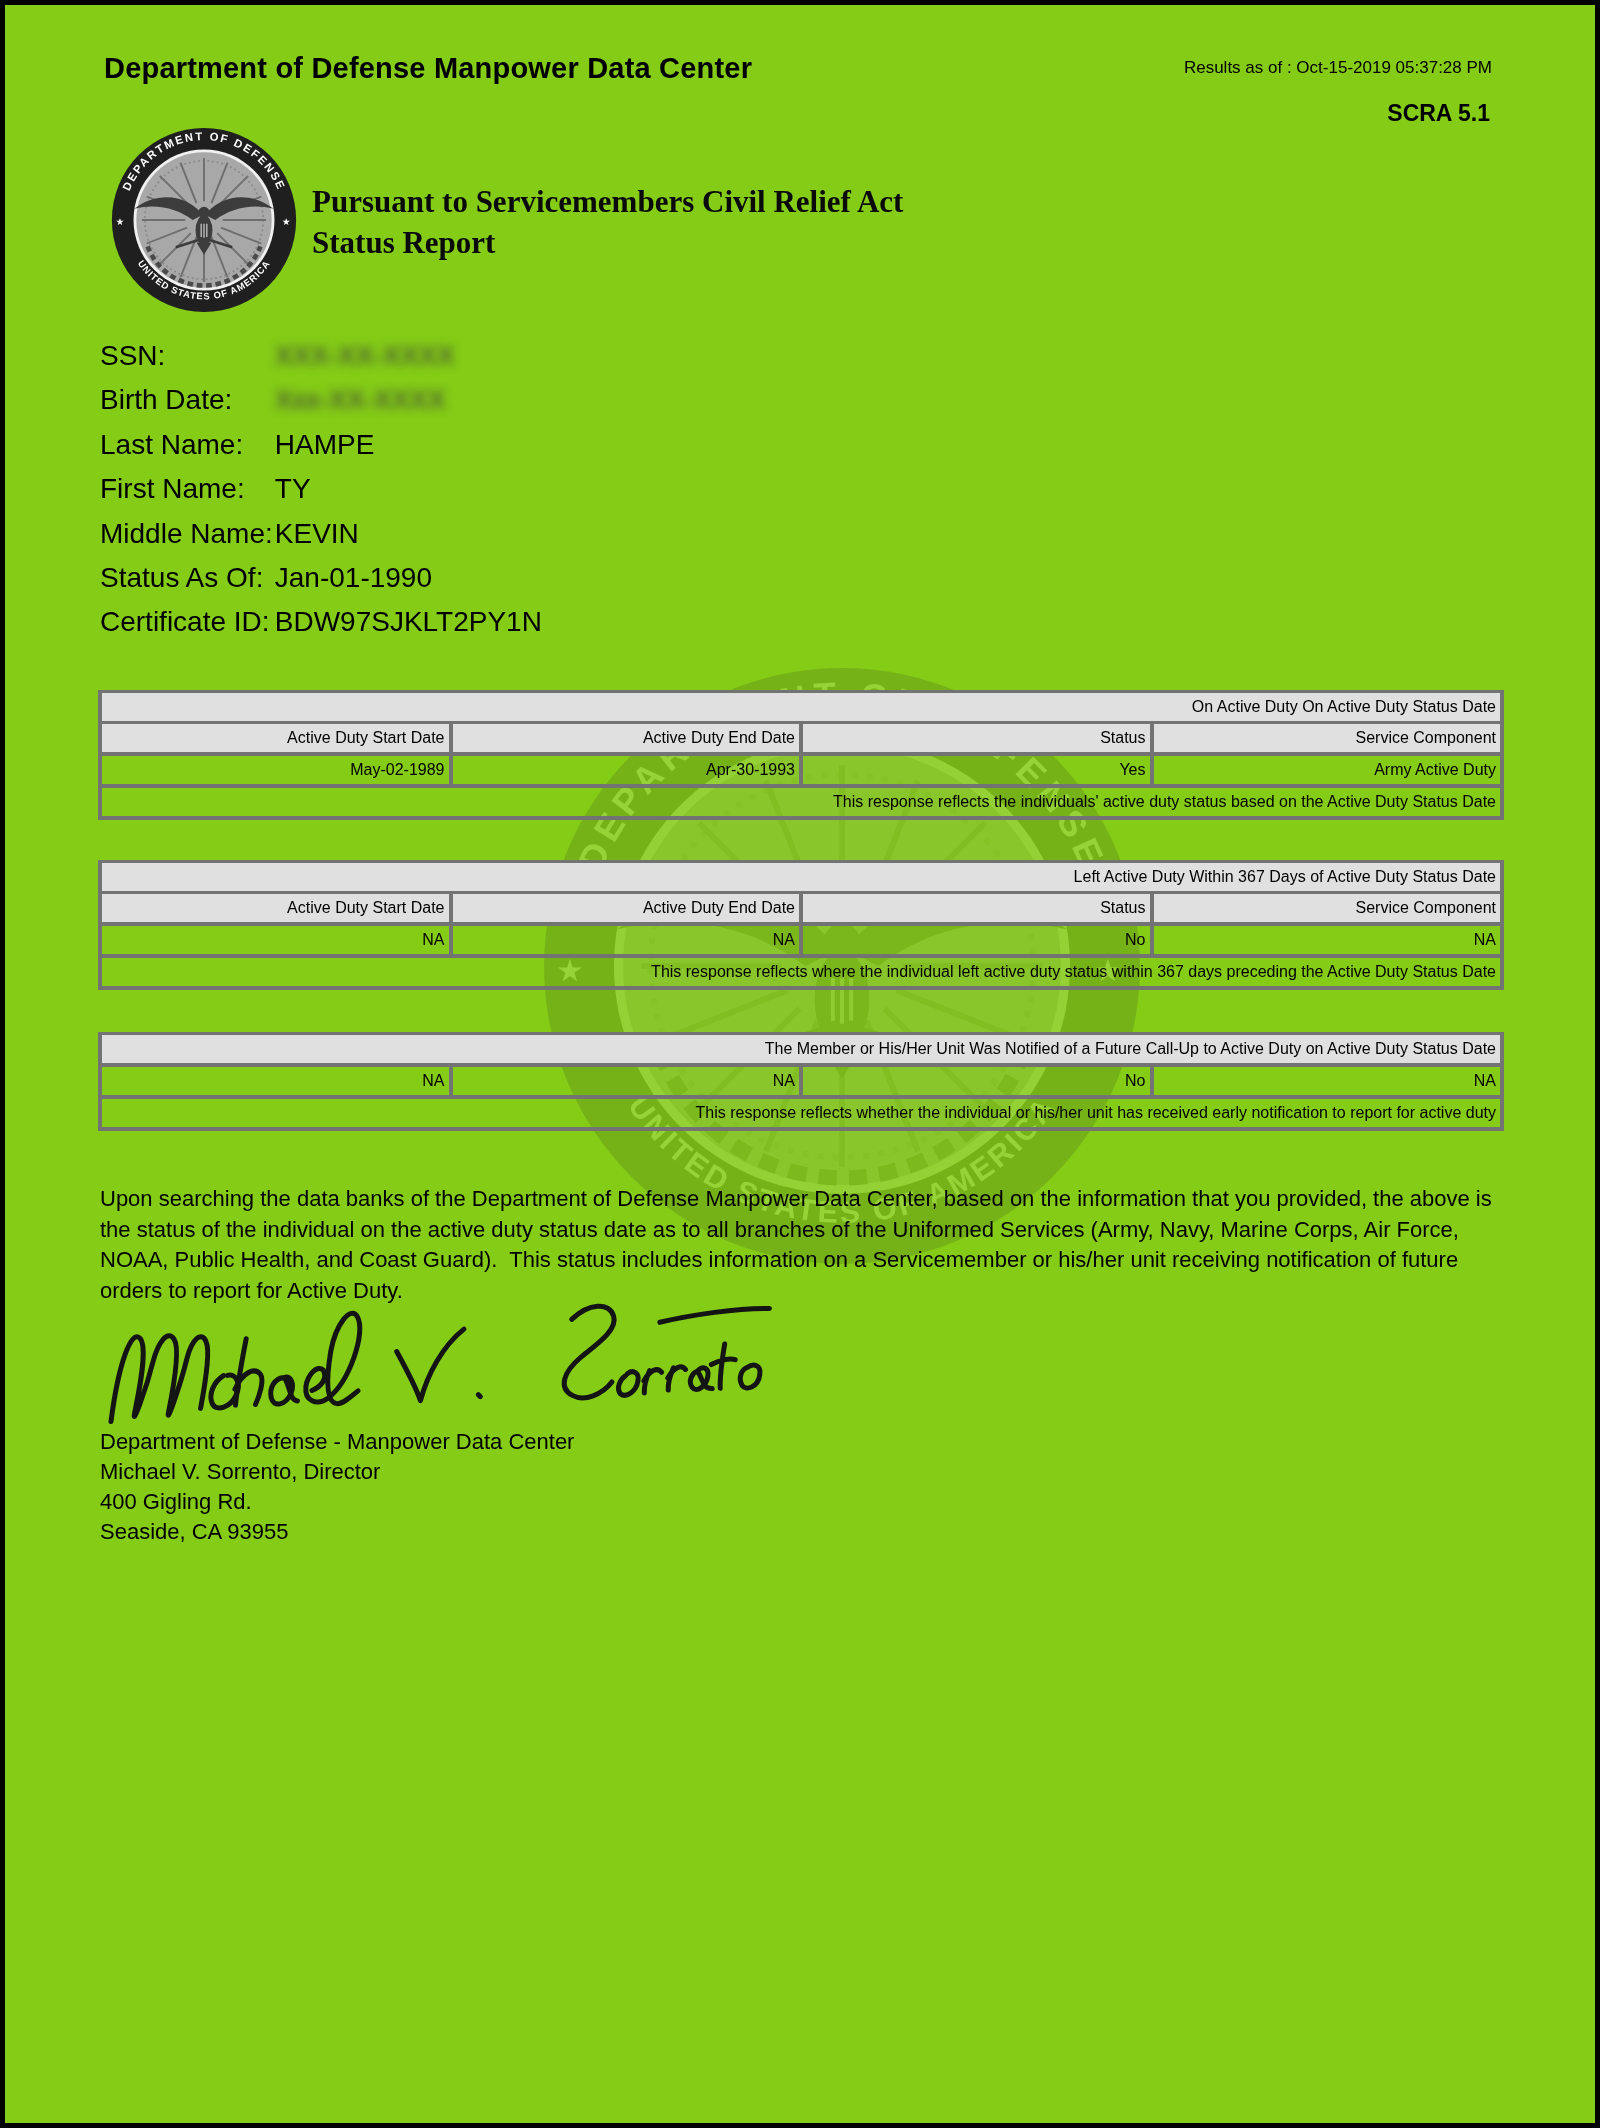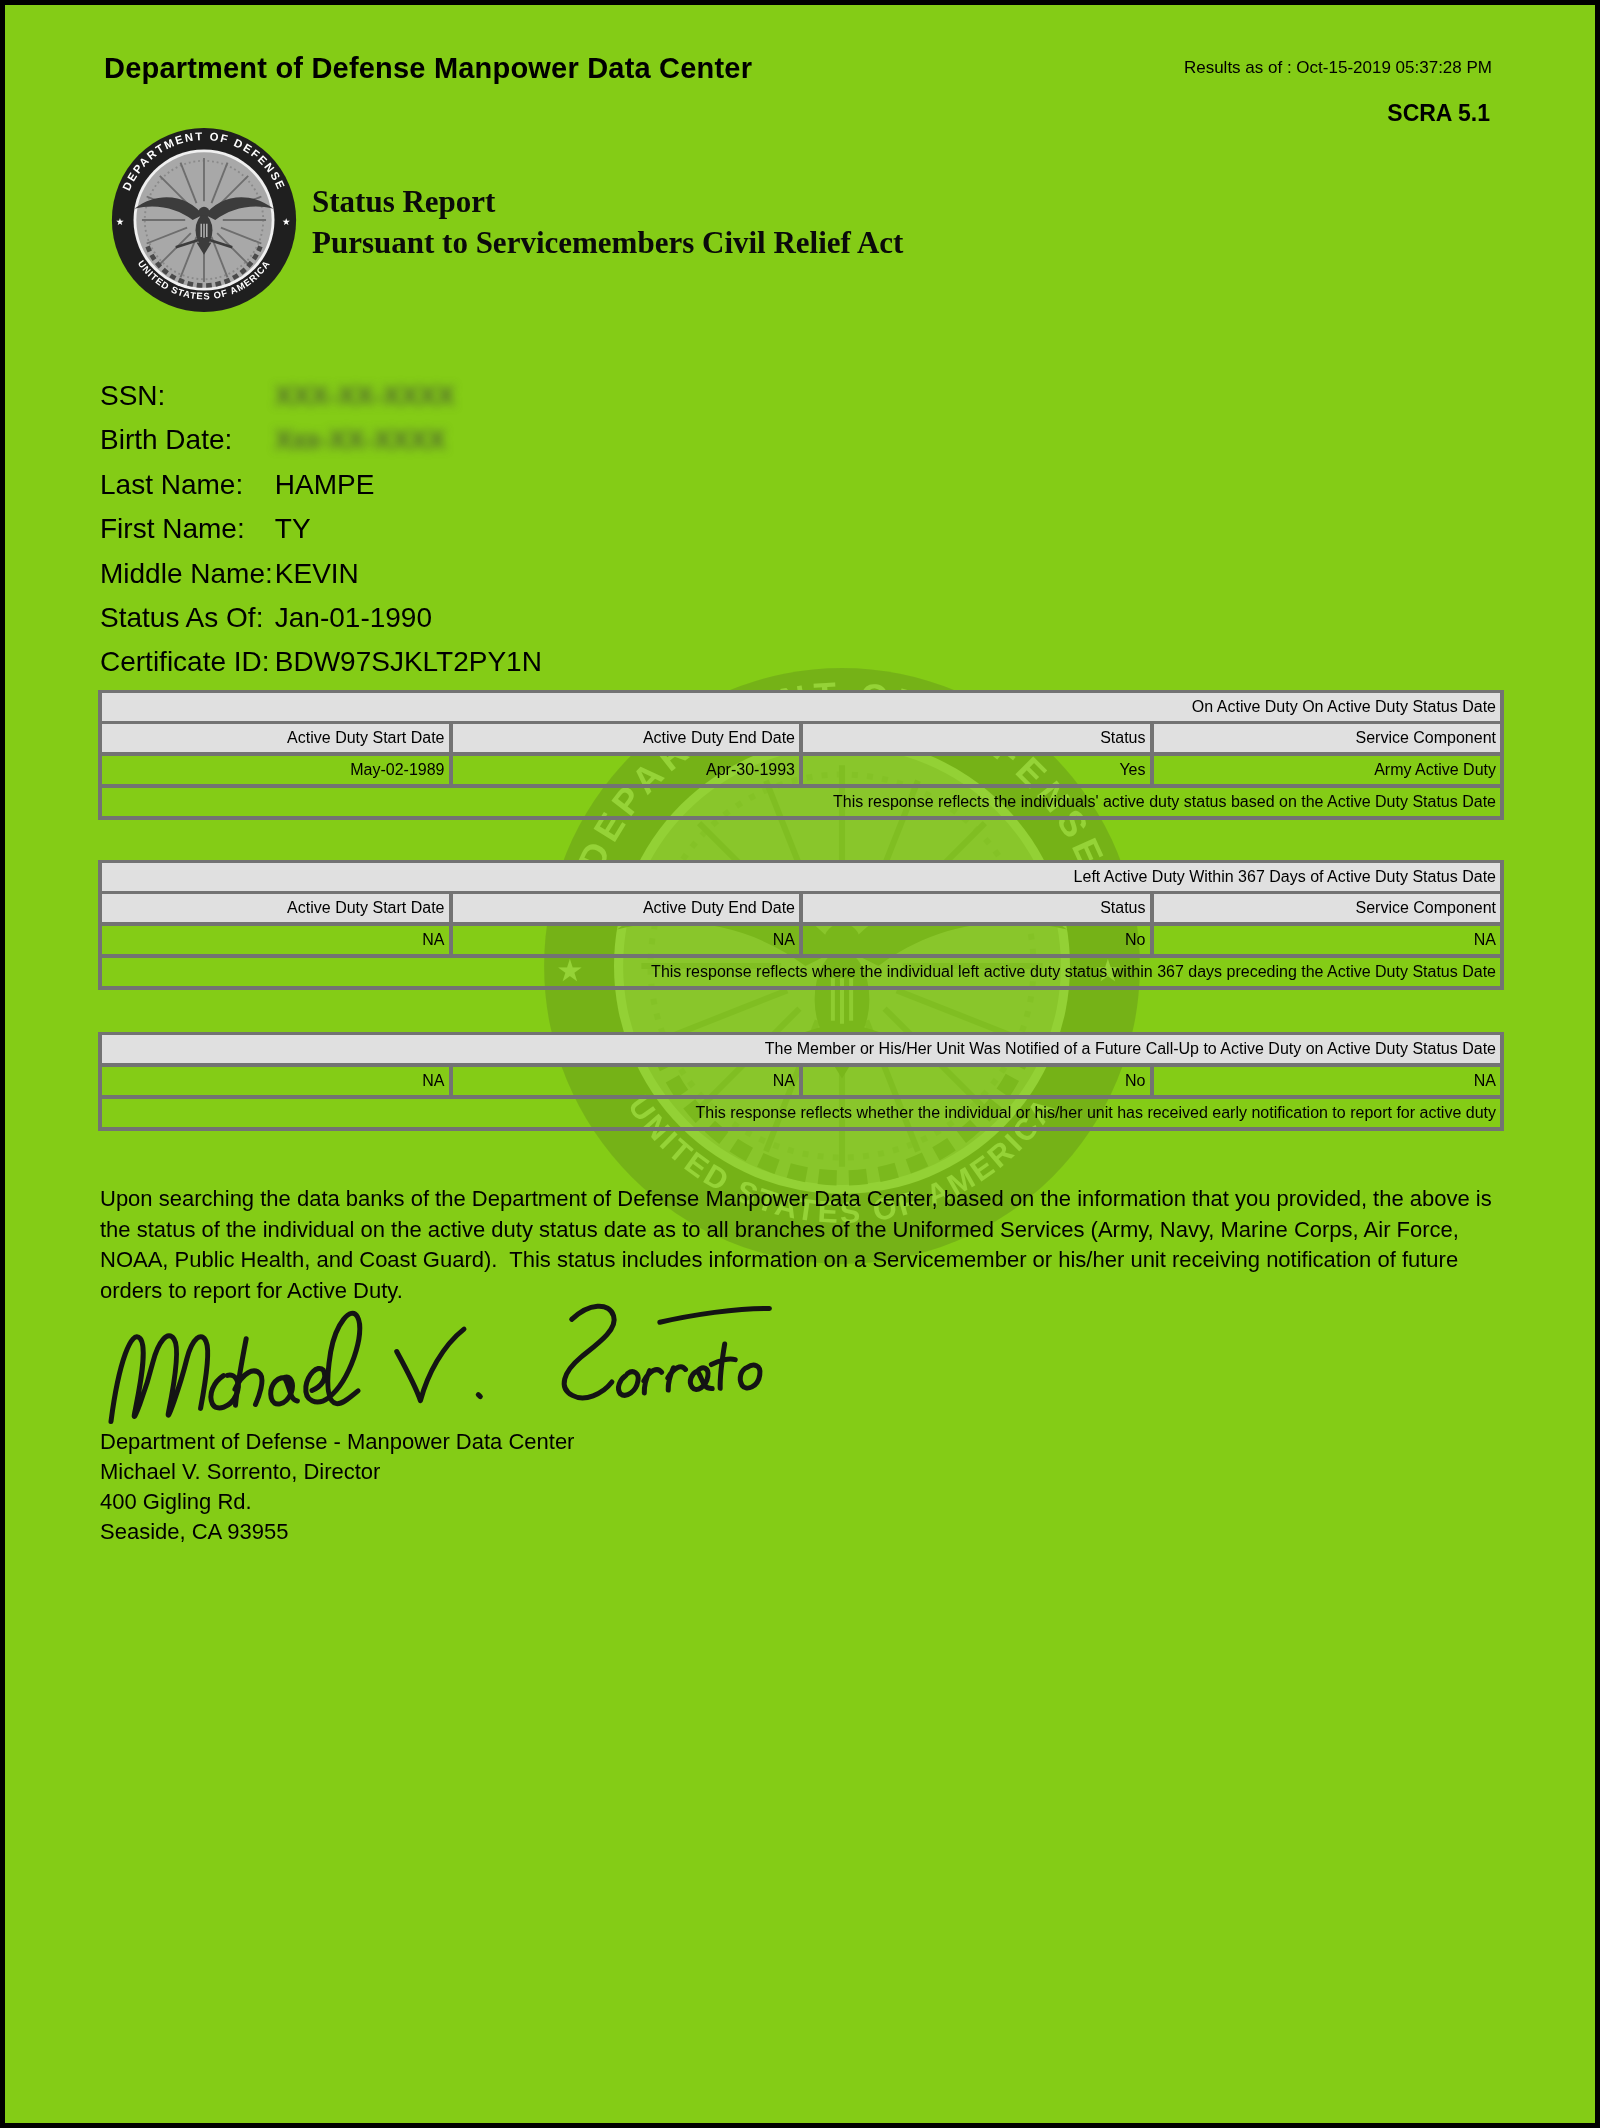--- a/index.html
+++ b/index.html
@@ -12,21 +12,21 @@
   .agency{position:absolute;left:104px;top:52px;font-size:29px;font-weight:bold;letter-spacing:.2px;}
   .results{position:absolute;top:58px;right:108px;font-size:17px;}
   .scra{position:absolute;top:100px;right:110px;font-size:23px;font-weight:bold;}
   .seal{position:absolute;left:110px;top:126px;width:188px;height:188px;}
   .doc-title{
     position:absolute;left:312px;top:181px;
     font-family:"Liberation Serif",serif;font-weight:bold;font-size:31px;line-height:41px;color:#0a0a0a;
   }
   .info{position:absolute;left:100px;top:338px;font-size:28px;}
   .info-row{position:absolute;left:0;white-space:nowrap;}
-  .info-label{display:inline-block;width:167px;margin-top:40px;}
+  .info-label{display:inline-block;width:167px;}
   .info-value{display:inline-block;}
   .redacted{filter:blur(5px);color:#3a3a3a;font-size:27px;}
   .wm{position:absolute;left:538px;top:662px;width:608px;height:608px;opacity:.14;z-index:0;}
   table.scra-table{
     position:absolute;left:98px;width:1406px;border-collapse:collapse;z-index:1;
     font-size:16px;text-align:center;table-layout:fixed;background:transparent;
   }
   table.scra-table td{border:4px solid #737373;height:28px;padding:0 4px;overflow:hidden;text-align:right;}
   table.scra-table tr.gray td{background:#e0e0e0;border-top-width:3px;border-bottom-width:3px;}
   table.scra-table tr.clear td{background:transparent;}
@@ -93,22 +93,22 @@
           <textPath href="#arcBot" startOffset="50%" text-anchor="middle">UNITED STATES OF AMERICA</textPath>
         </text>
         <text x="6" y="105" font-size="10" fill="#ffffff">★</text>
         <text x="183" y="105" font-size="10" fill="#ffffff">★</text>
       </g>
     </defs>
     <use href="#seal-group"></use>
   </svg>
 
   <div class="doc-title">
+    <div>Pursuant to Servicemembers Civil Relief Act</div>
     <div>Status Report</div>
-    <div>Pursuant to Servicemembers Civil Relief Act</div>
   </div>
 
   <div class="info">
     <div class="info-row" style="top:2px">
       <span class="info-label">SSN:</span>
       <span class="info-value redacted">XXX-XX-XXXX</span>
     </div>
     <div class="info-row" style="top:46px">
       <span class="info-label">Birth Date:</span>
       <span class="info-value redacted">Xxx-XX-XXXX</span>

